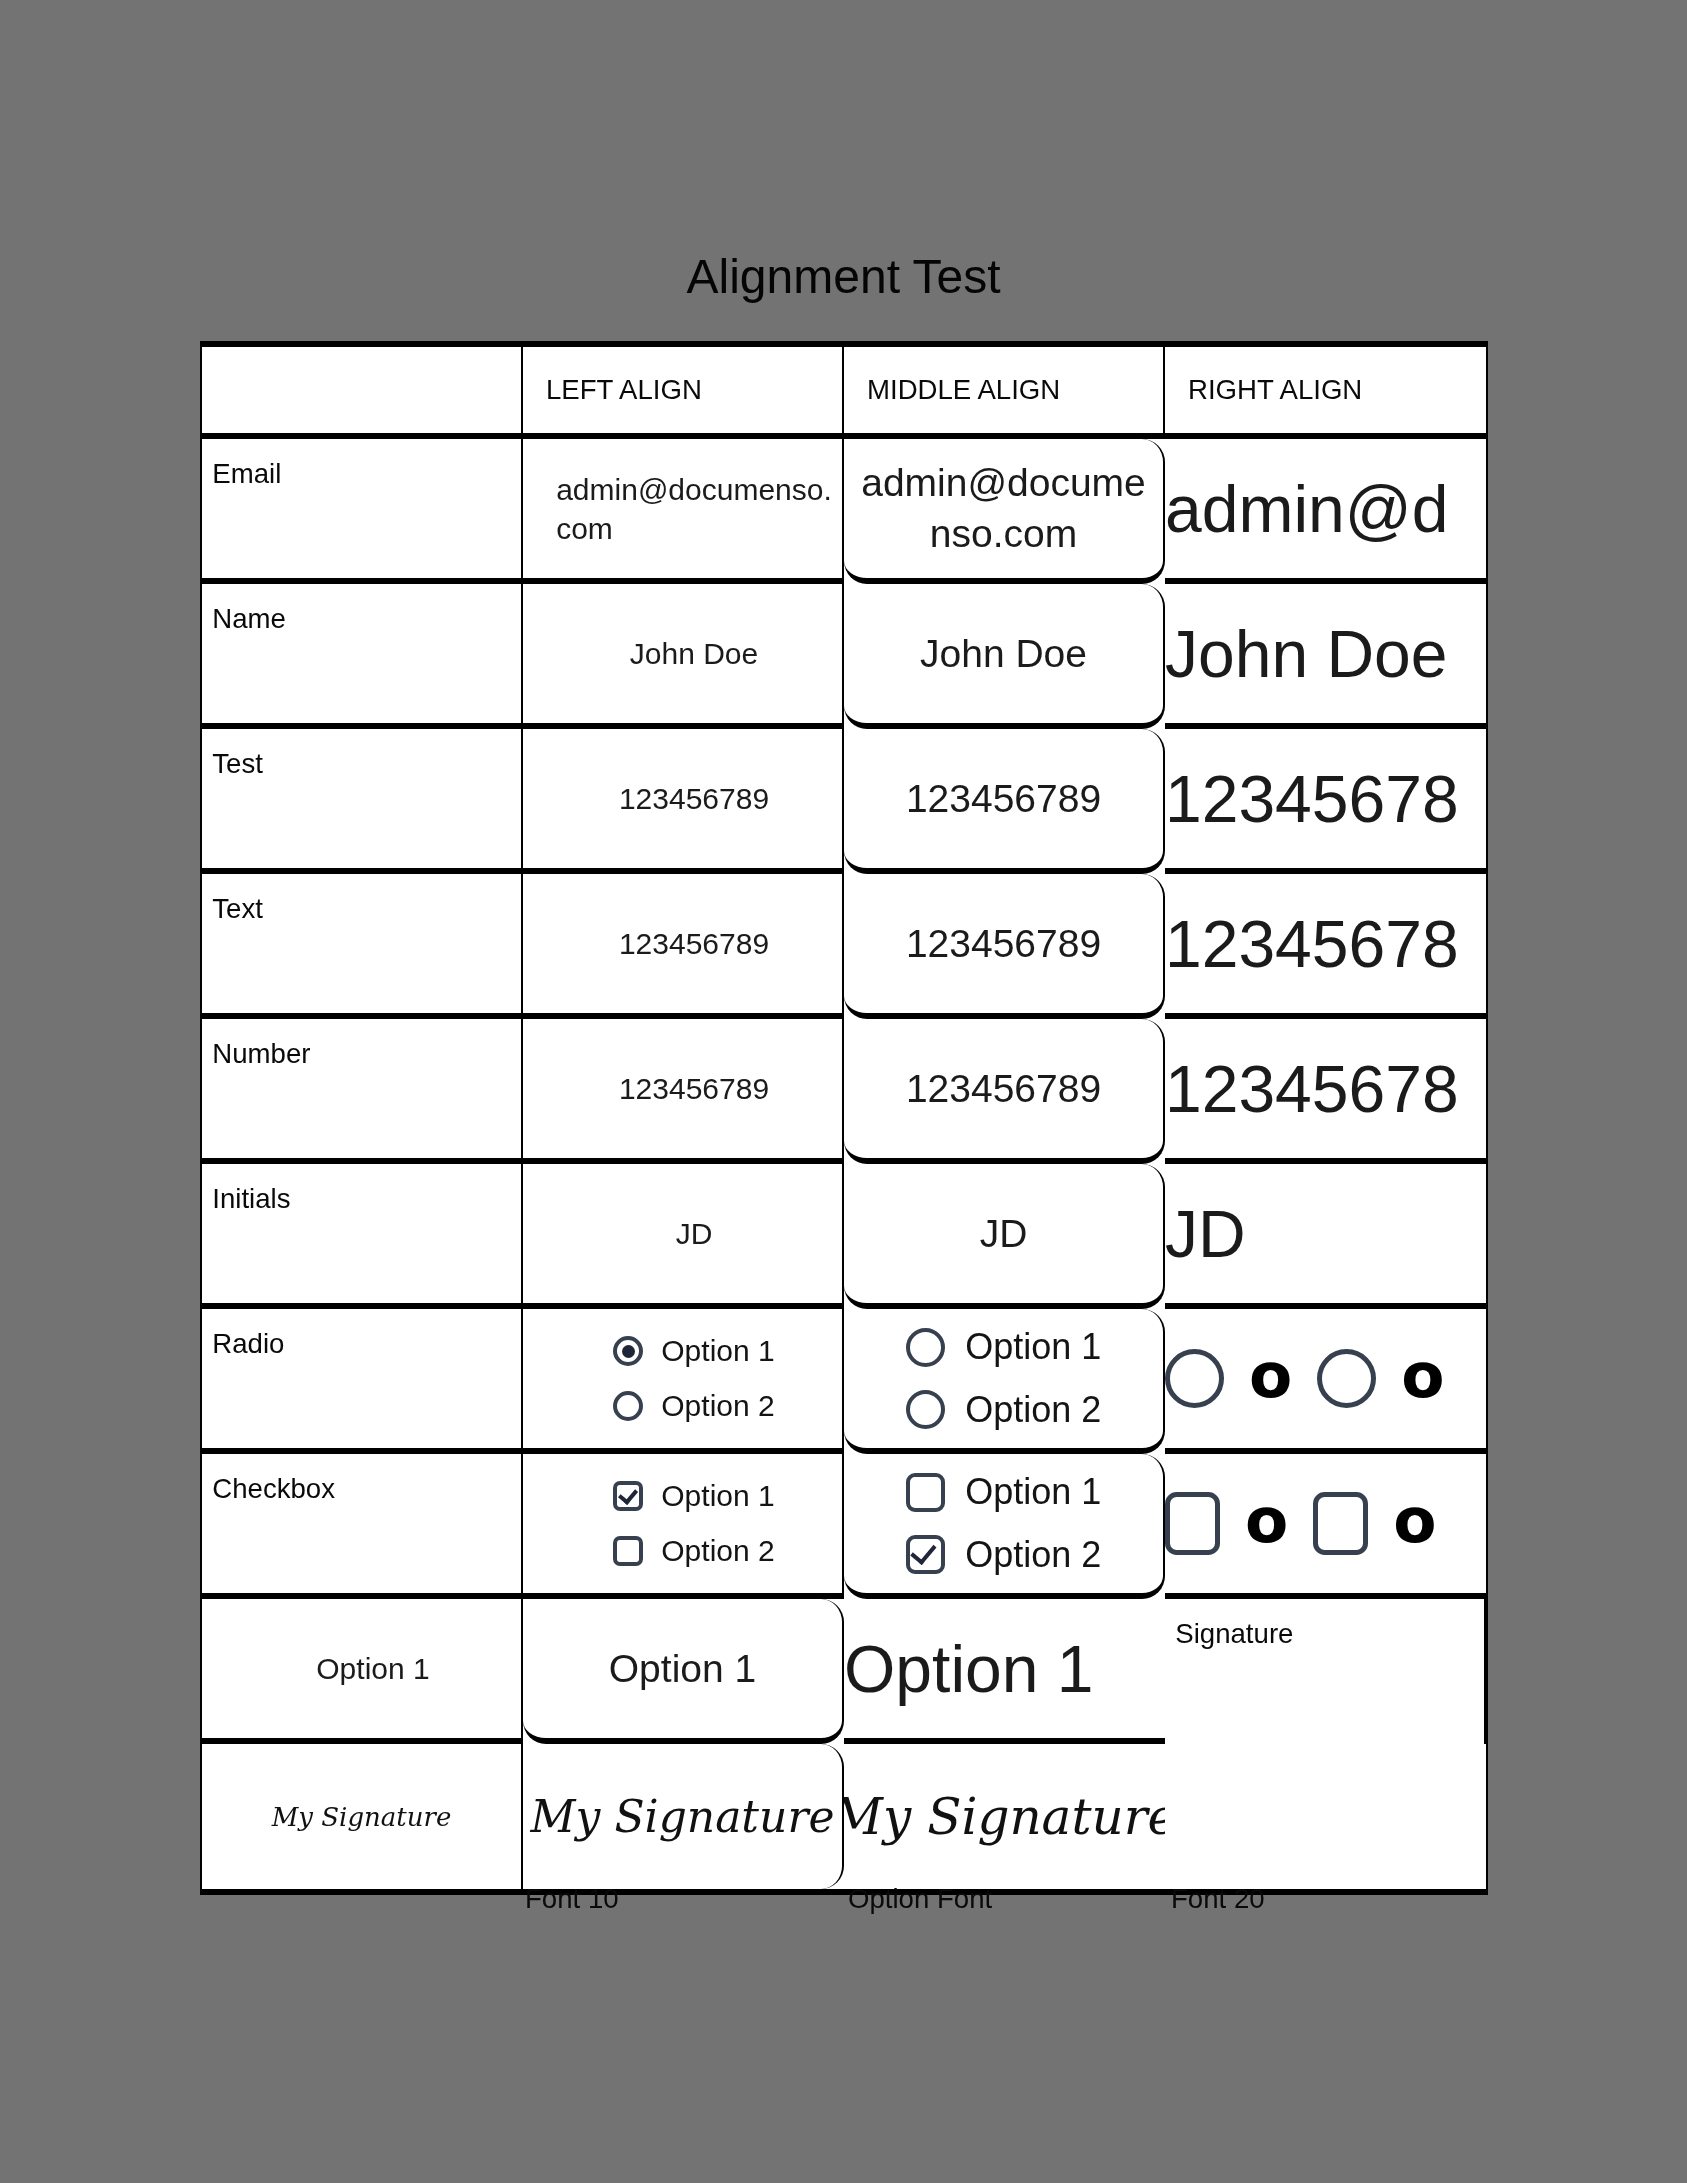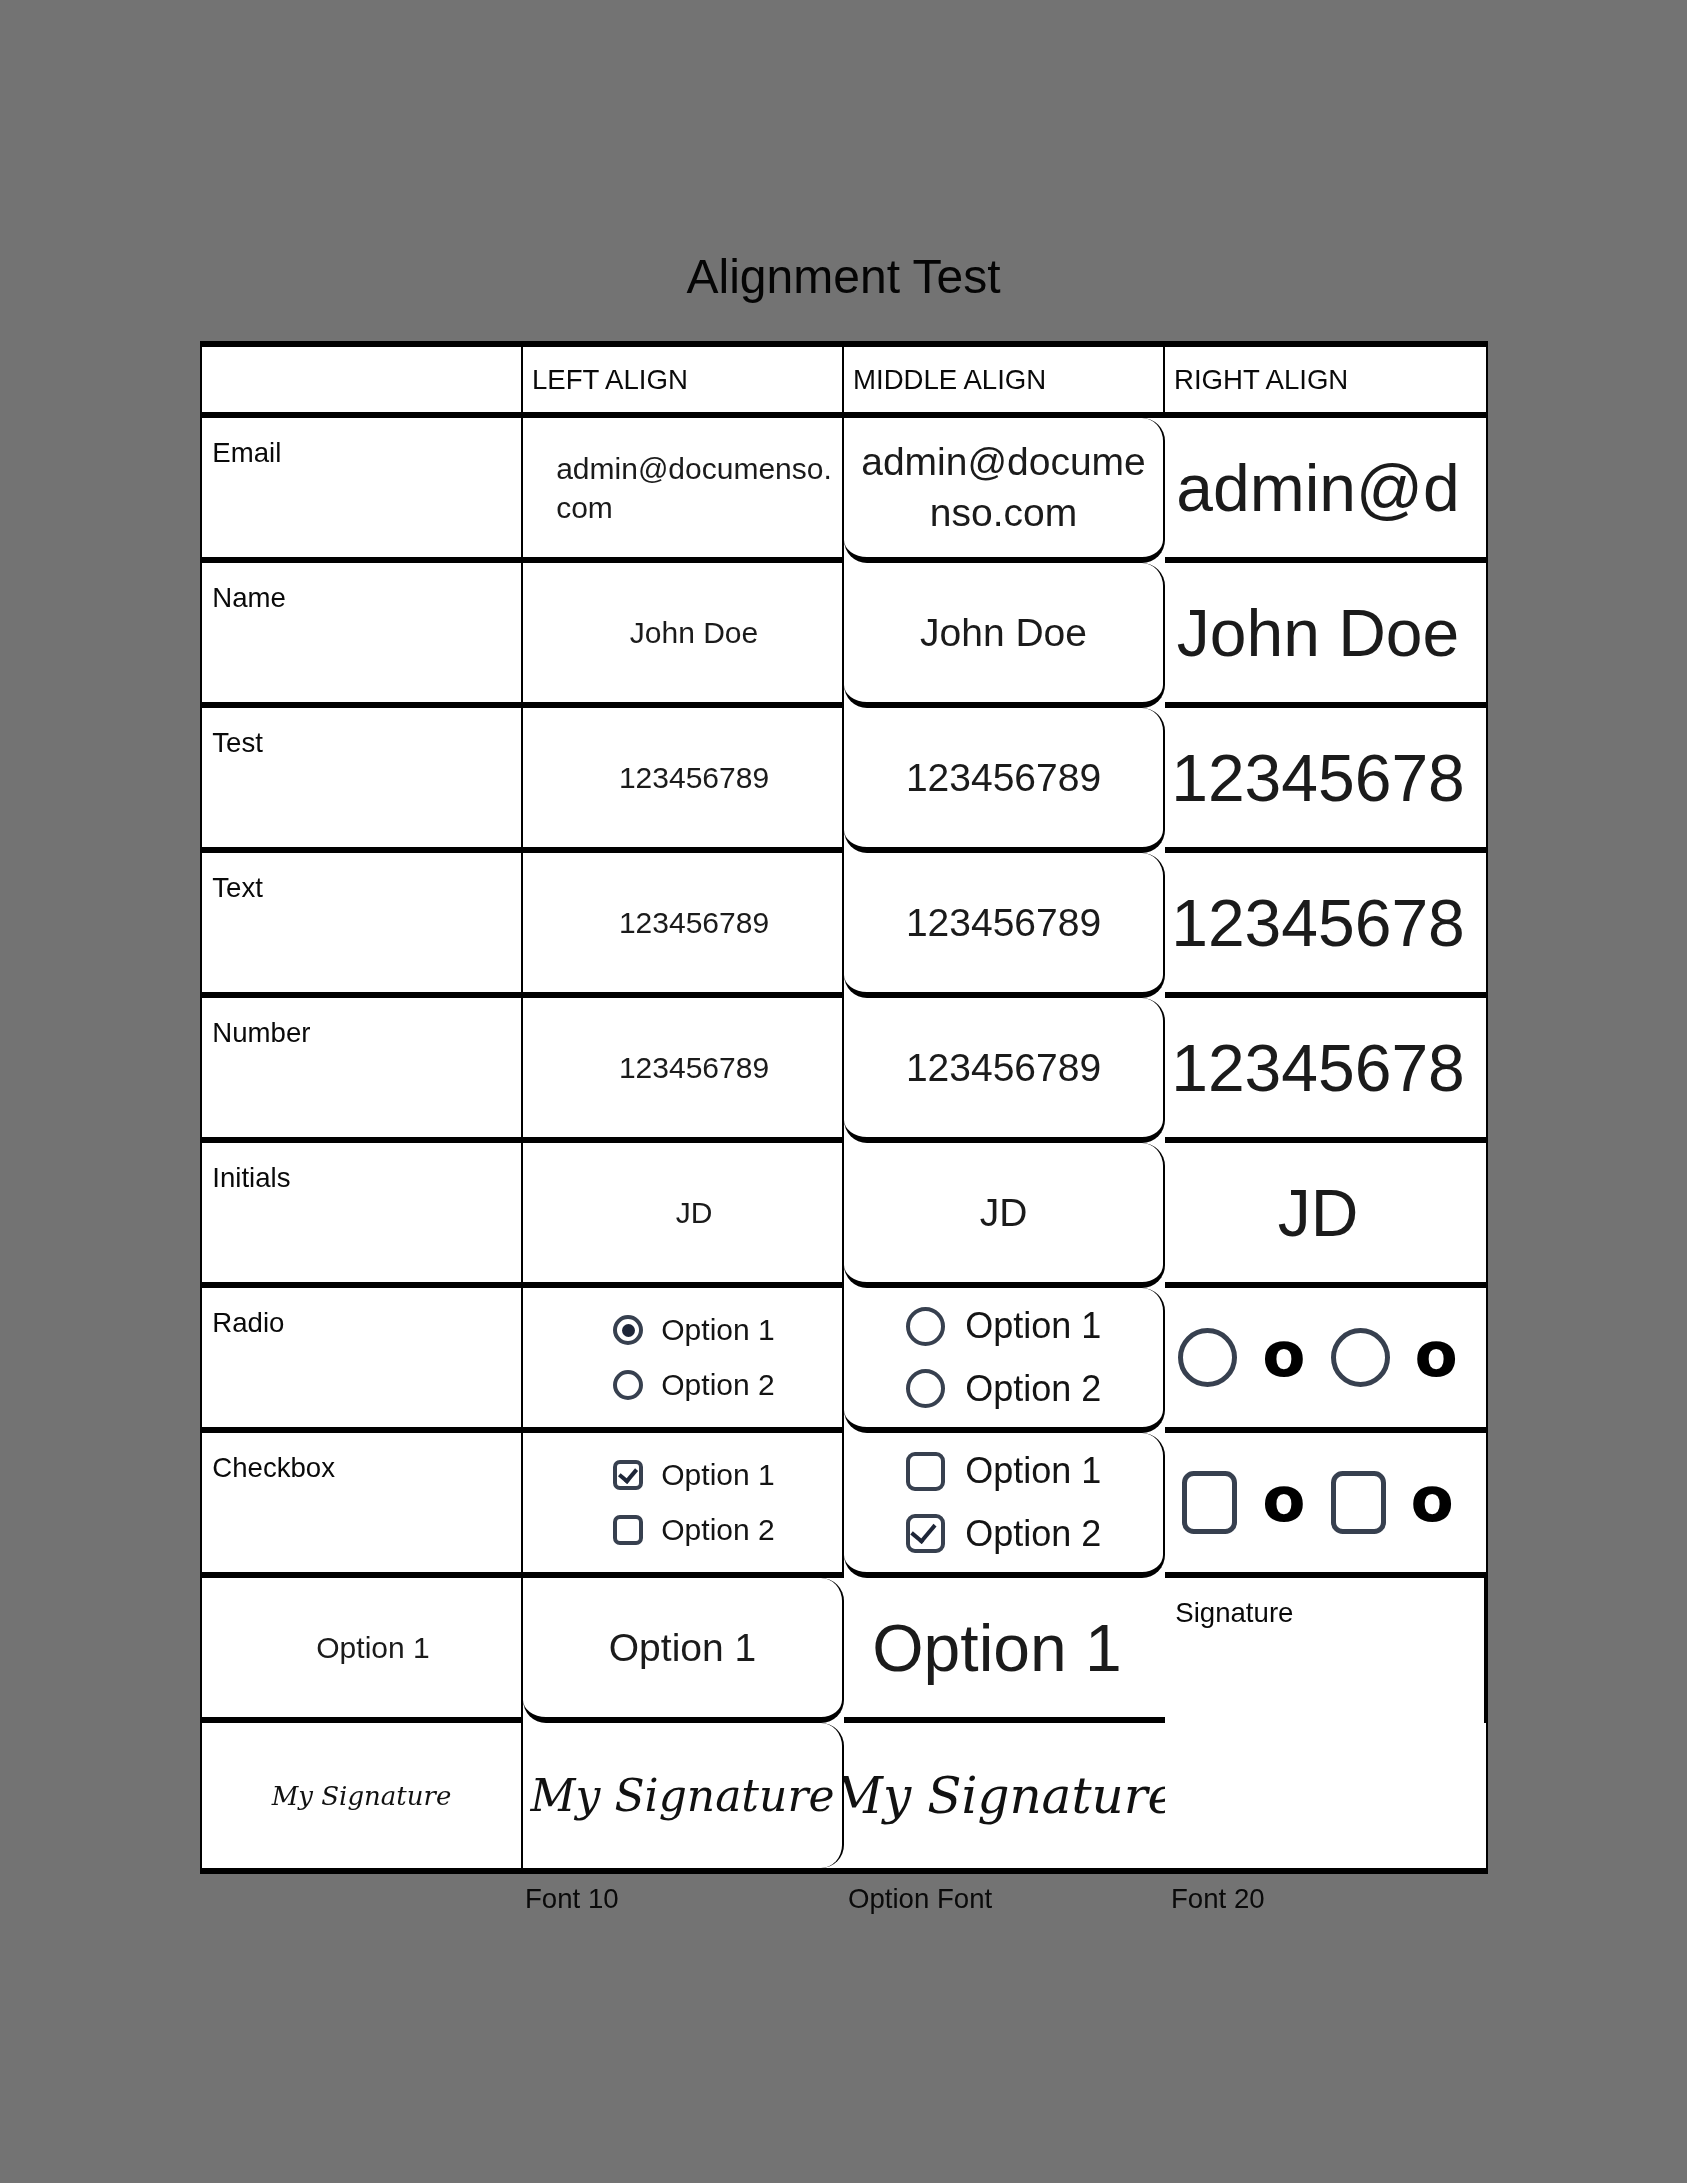--- a/index.html
+++ b/index.html
@@ -18,27 +18,27 @@
     border:2.8px solid #000; border-top-width:6.2px; border-bottom-width:6.2px;
     background:#fff;
   }
   .cell {
     box-sizing:border-box; background:#fff;
     border-right:2.8px solid #000; border-bottom:6.2px solid #000;
     overflow:hidden;
   }
   .last-col { border-right:none; }
   .last-row { border-bottom:none; }
-  .hh { height:71px; display:flex; align-items:center; padding-left:9px; font-size:27.6px; color:#0a0a0a; }
+  .hh { height:92px; display:flex; align-items:center; padding-left:23px; font-size:27.6px; color:#0a0a0a; }
   .hr { height:145px; }
   .lab { padding:19.3px 0 0 10.3px; font-size:27.6px; color:#0a0a0a; }
   .val { display:flex; align-items:center; color:#1b1b1b; }
   .val.L { justify-content:center; padding-left:23px; font-size:30px; }
   .val.M { justify-content:center; text-align:center; font-size:39px;border-radius:23px; }
-  .val.R { justify-content:center; padding-right:15px; font-size:66px; white-space:nowrap; }
+  .val.R { justify-content:flex-start; padding-right:15px; font-size:66px; white-space:nowrap; }
   .pre { white-space:pre-line; line-height:1.3; }
   
   .opt-group { display:flex; flex-direction:column; gap:20.7px; }
   .opt { display:flex; align-items:center; }
   .opt.s { font-size:30px; gap:18px; color:#141414; }
   .opt.m { font-size:36px; gap:20.7px; color:#141414; }
   .radio {
     box-sizing:border-box; width:30px; height:30px; flex:none;
     border:4.1px solid #37404F; border-radius:50%;
     display:flex; align-items:center; justify-content:center;

